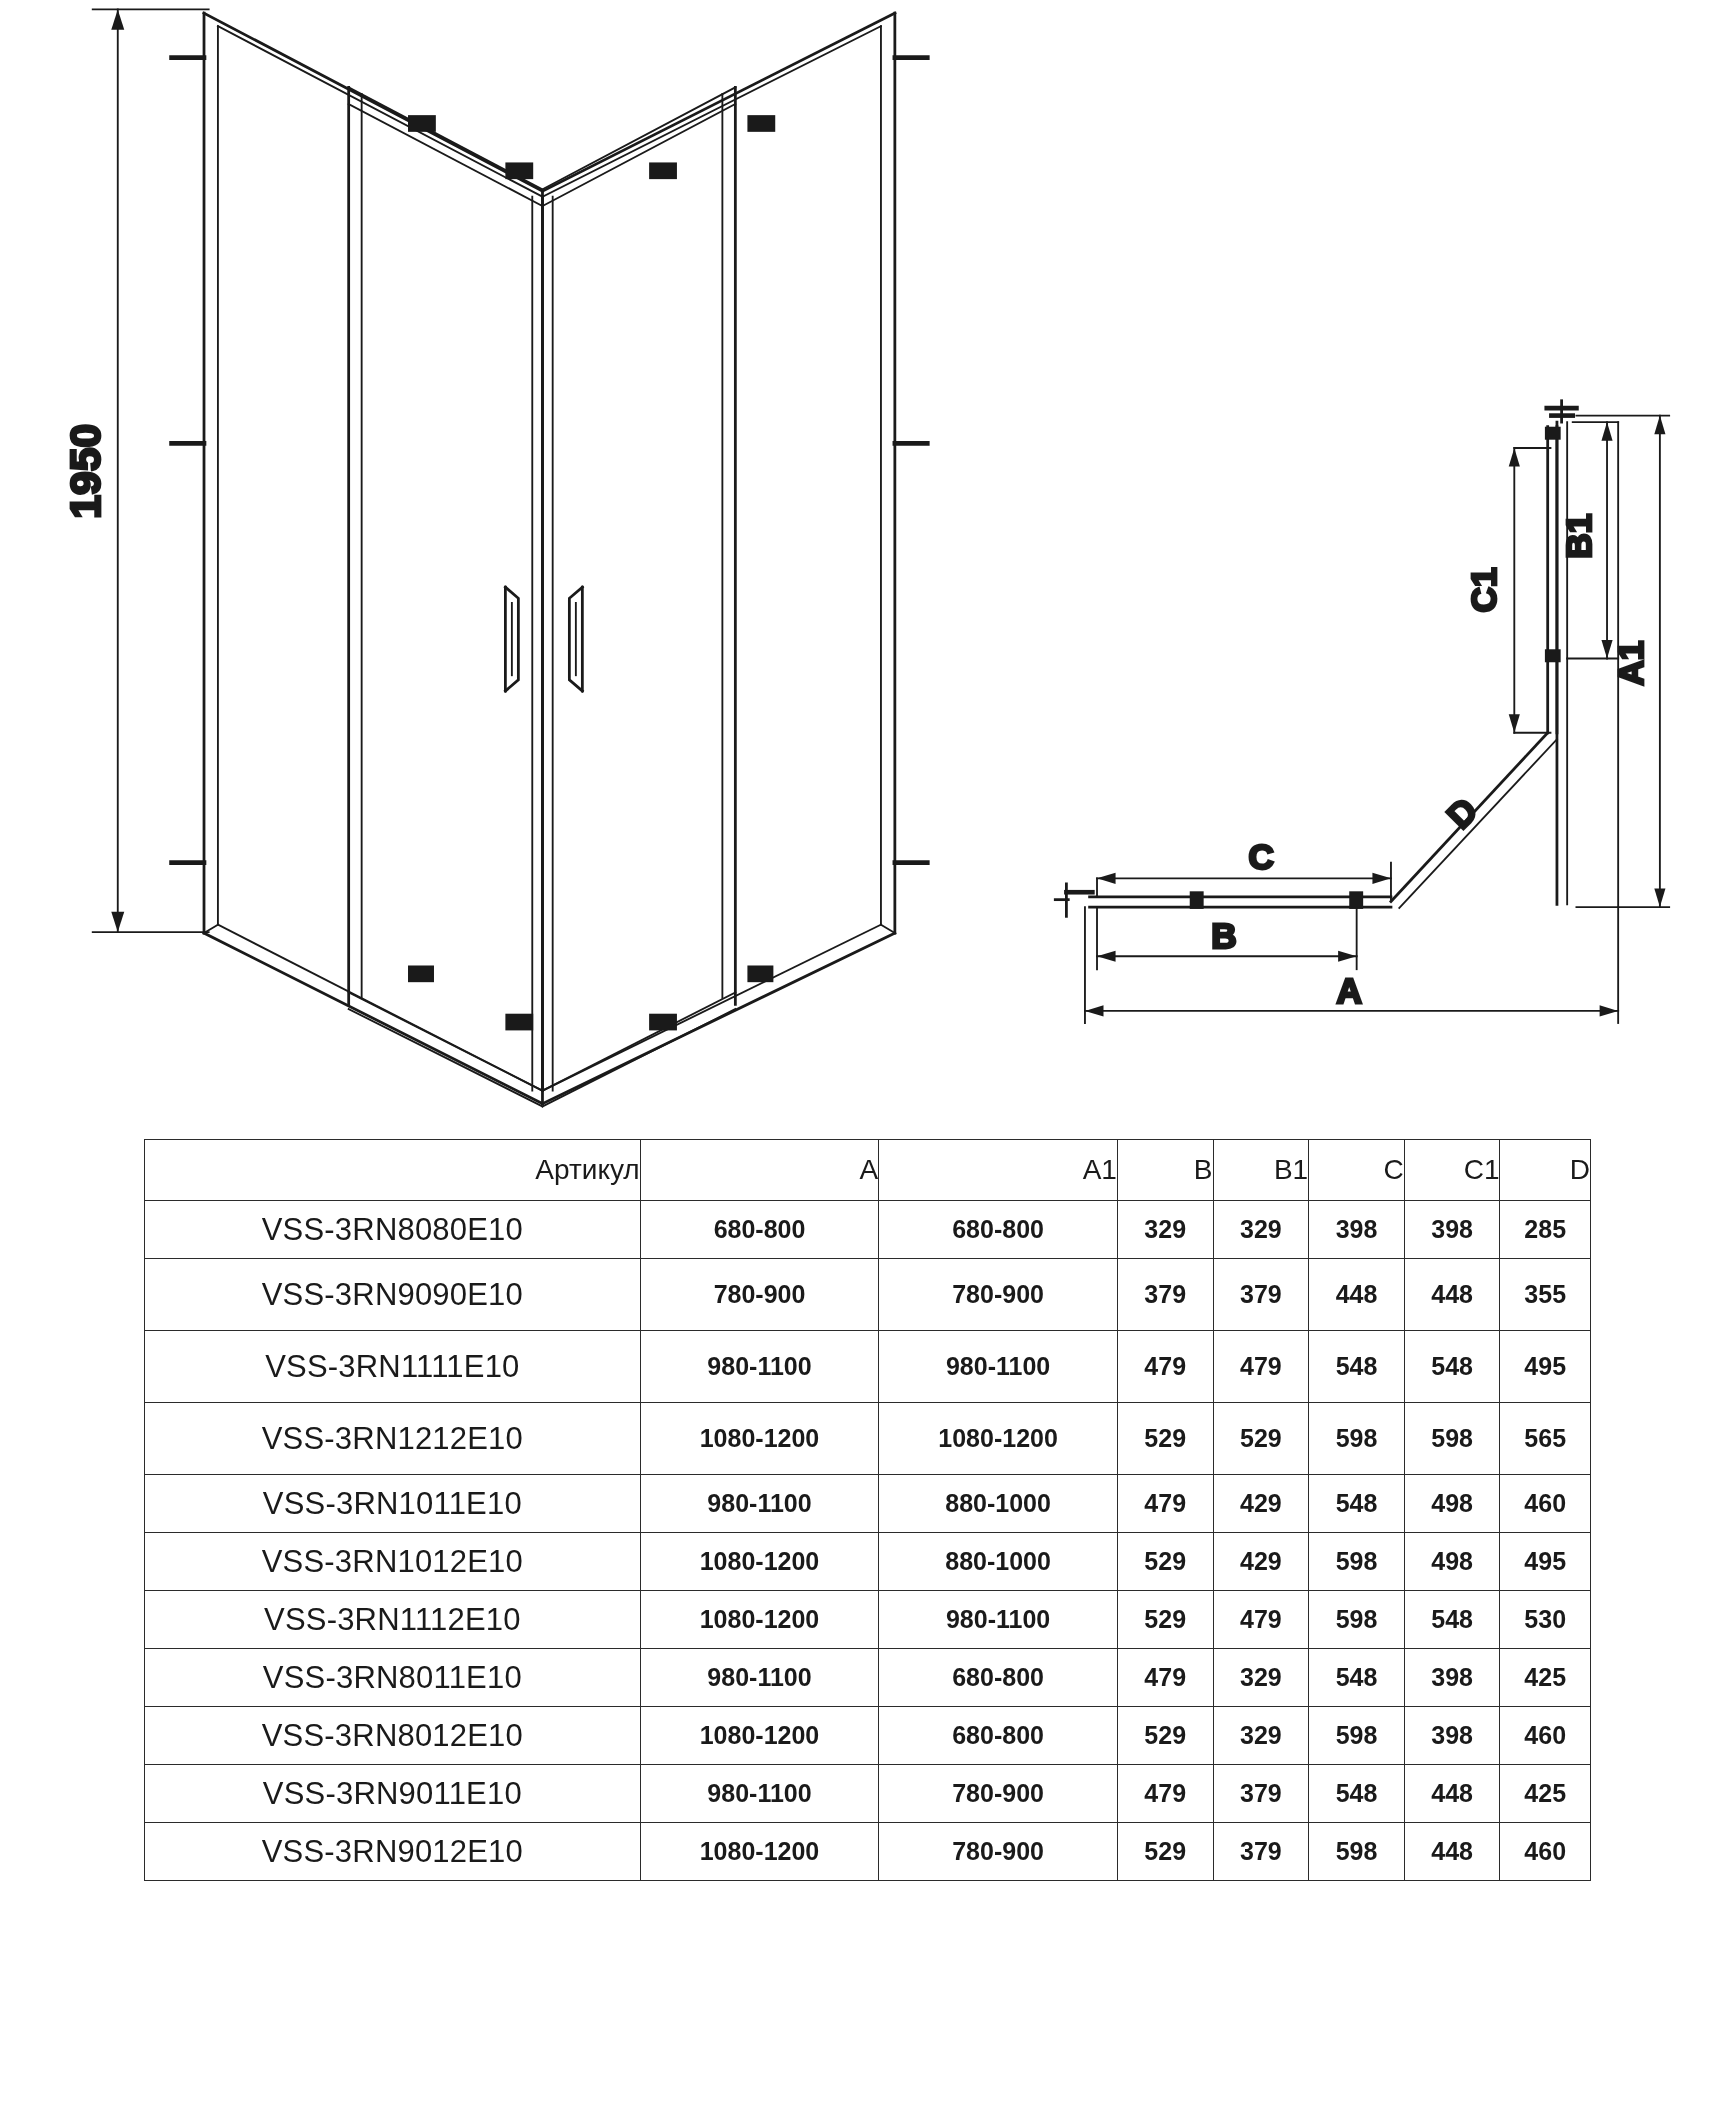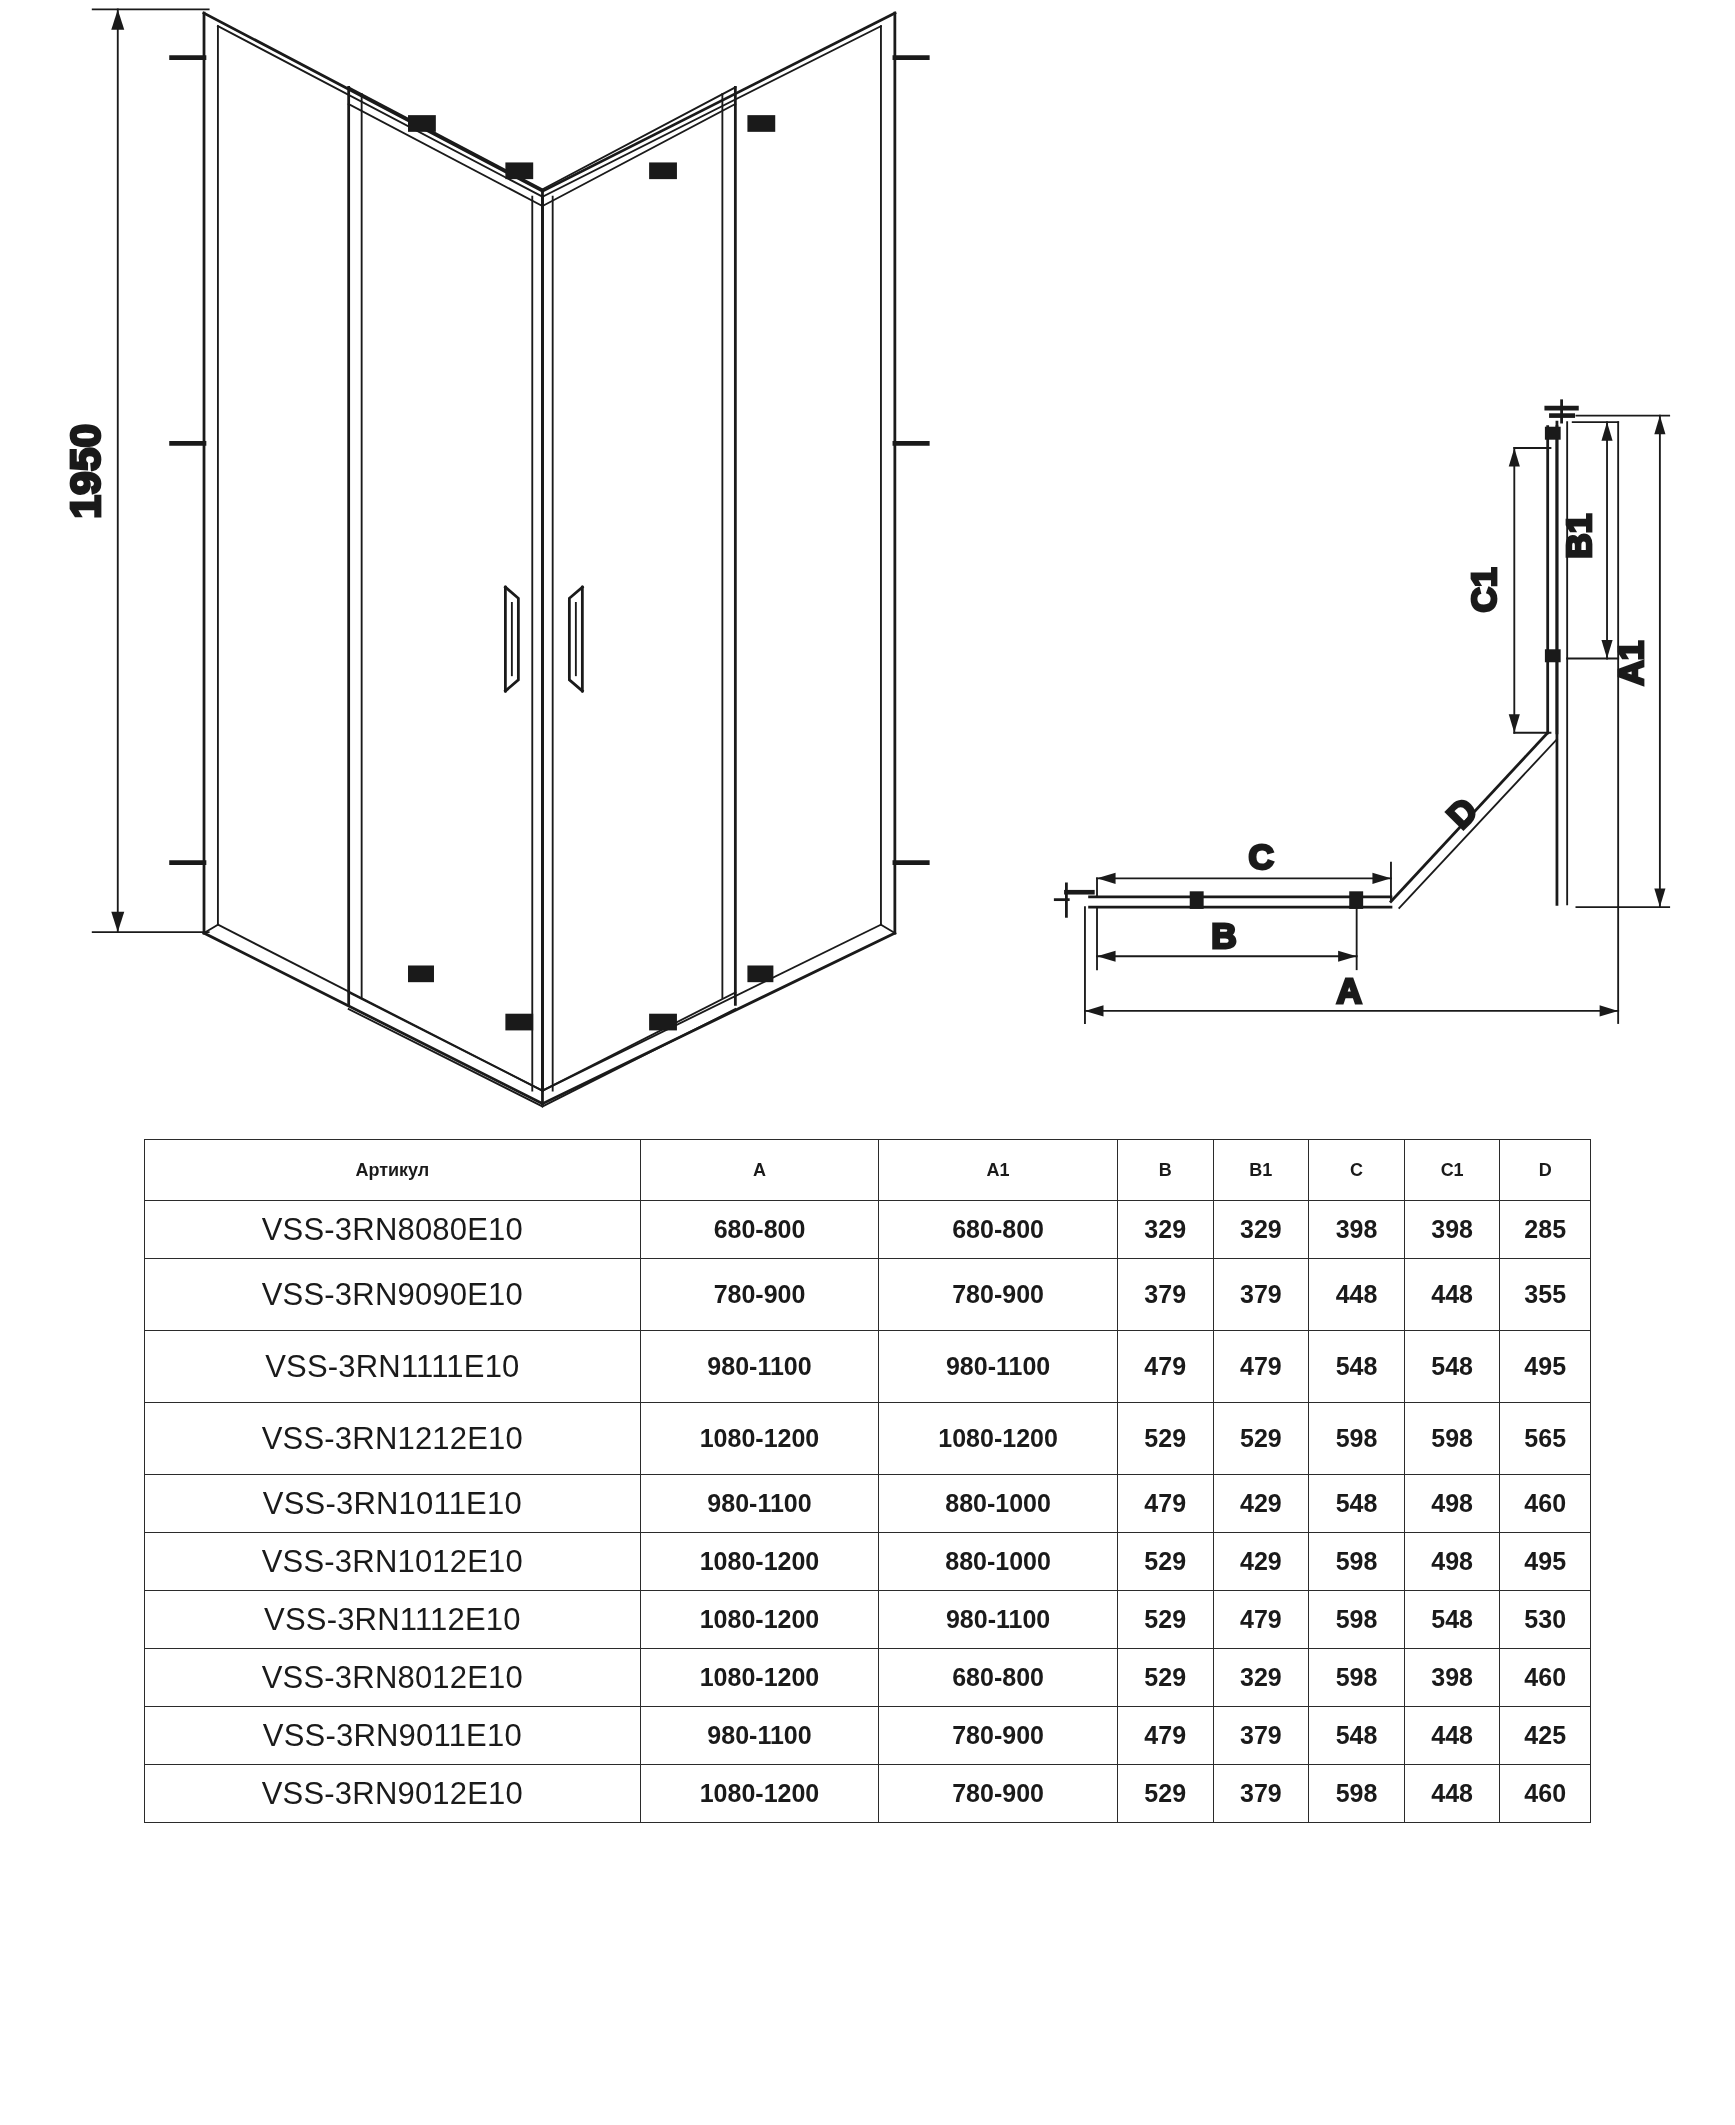--- a/index.html
+++ b/index.html
@@ -39,23 +39,24 @@
     border: 1.9px solid #2b2b2b;
     text-align: center;
     vertical-align: middle;
     font-size: 25px;
     color: #1a1a1a;
     padding: 0;
     height: 58px;
     font-family: "Liberation Sans", sans-serif;
   }
   table.spec thead th {
-    font-weight: bold;
-    font-size: 18px;
+    font-weight: normal;
+    font-size: 28px;
     height: 61px;
+    text-align: right;
   }
   table.spec tbody td {
     font-weight: bold;
   }
   table.spec tbody td.art {
     font-weight: normal;
     font-size: 31px;
     letter-spacing: 0.2px;
   }
   col.c-art { width: 482px; }
@@ -341,20 +342,30 @@
           <td class="art">VSS-3RN1112E10</td>
           <td>1080-1200</td>
           <td>980-1100</td>
           <td>529</td>
           <td>479</td>
           <td>598</td>
           <td>548</td>
           <td>530</td>
         </tr>
         <tr>
+          <td class="art">VSS-3RN8011E10</td>
+          <td>980-1100</td>
+          <td>680-800</td>
+          <td>479</td>
+          <td>329</td>
+          <td>548</td>
+          <td>398</td>
+          <td>425</td>
+        </tr>
+        <tr>
           <td class="art">VSS-3RN8012E10</td>
           <td>1080-1200</td>
           <td>680-800</td>
           <td>529</td>
           <td>329</td>
           <td>598</td>
           <td>398</td>
           <td>460</td>
         </tr>
         <tr>

